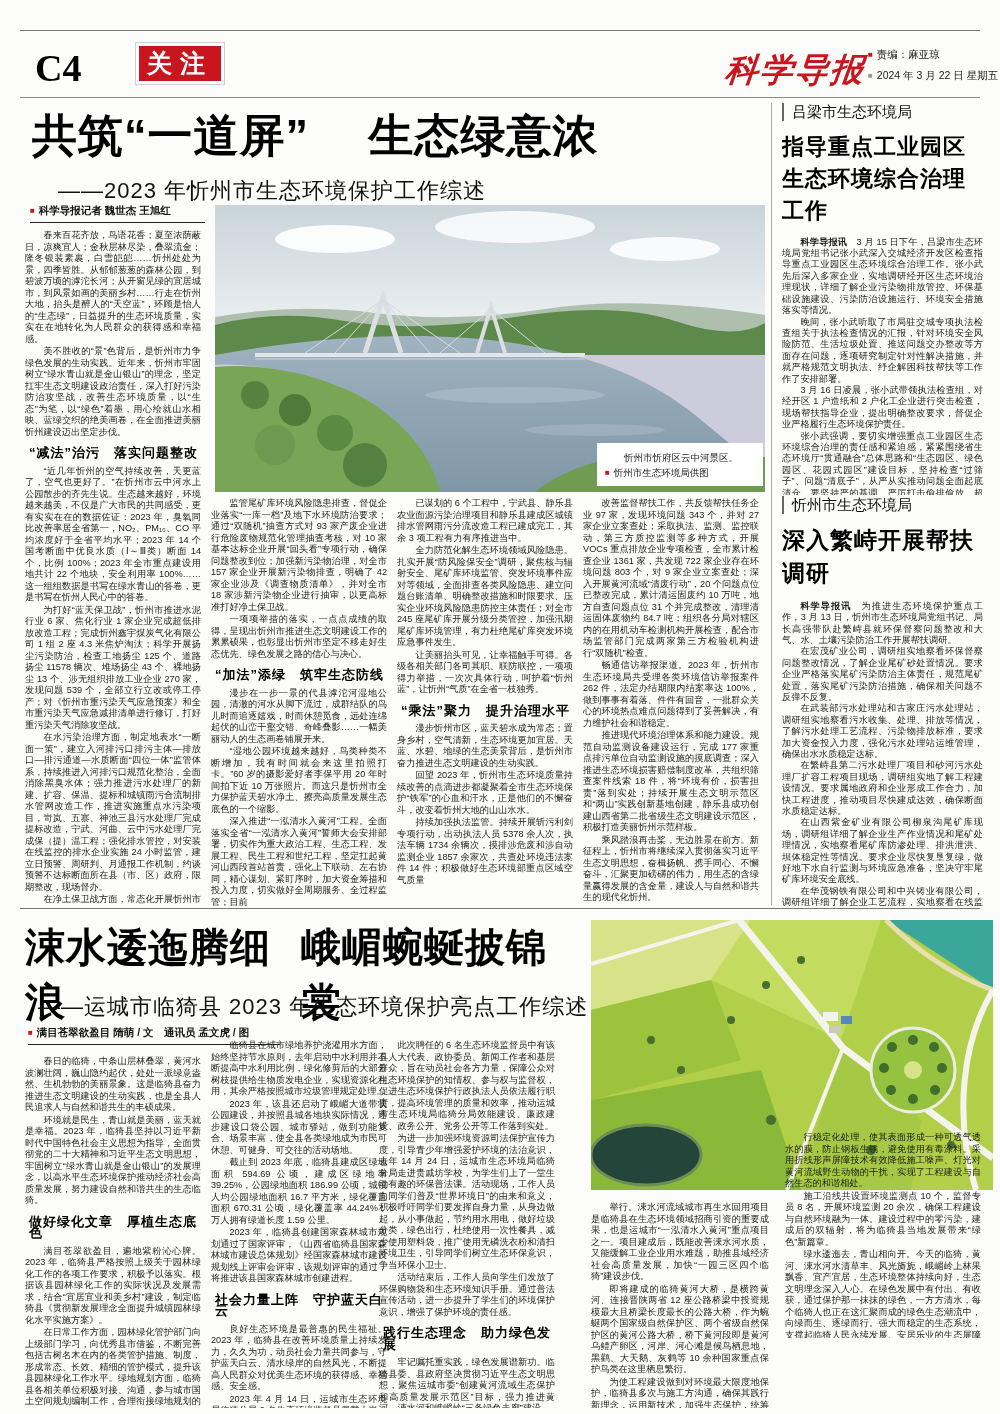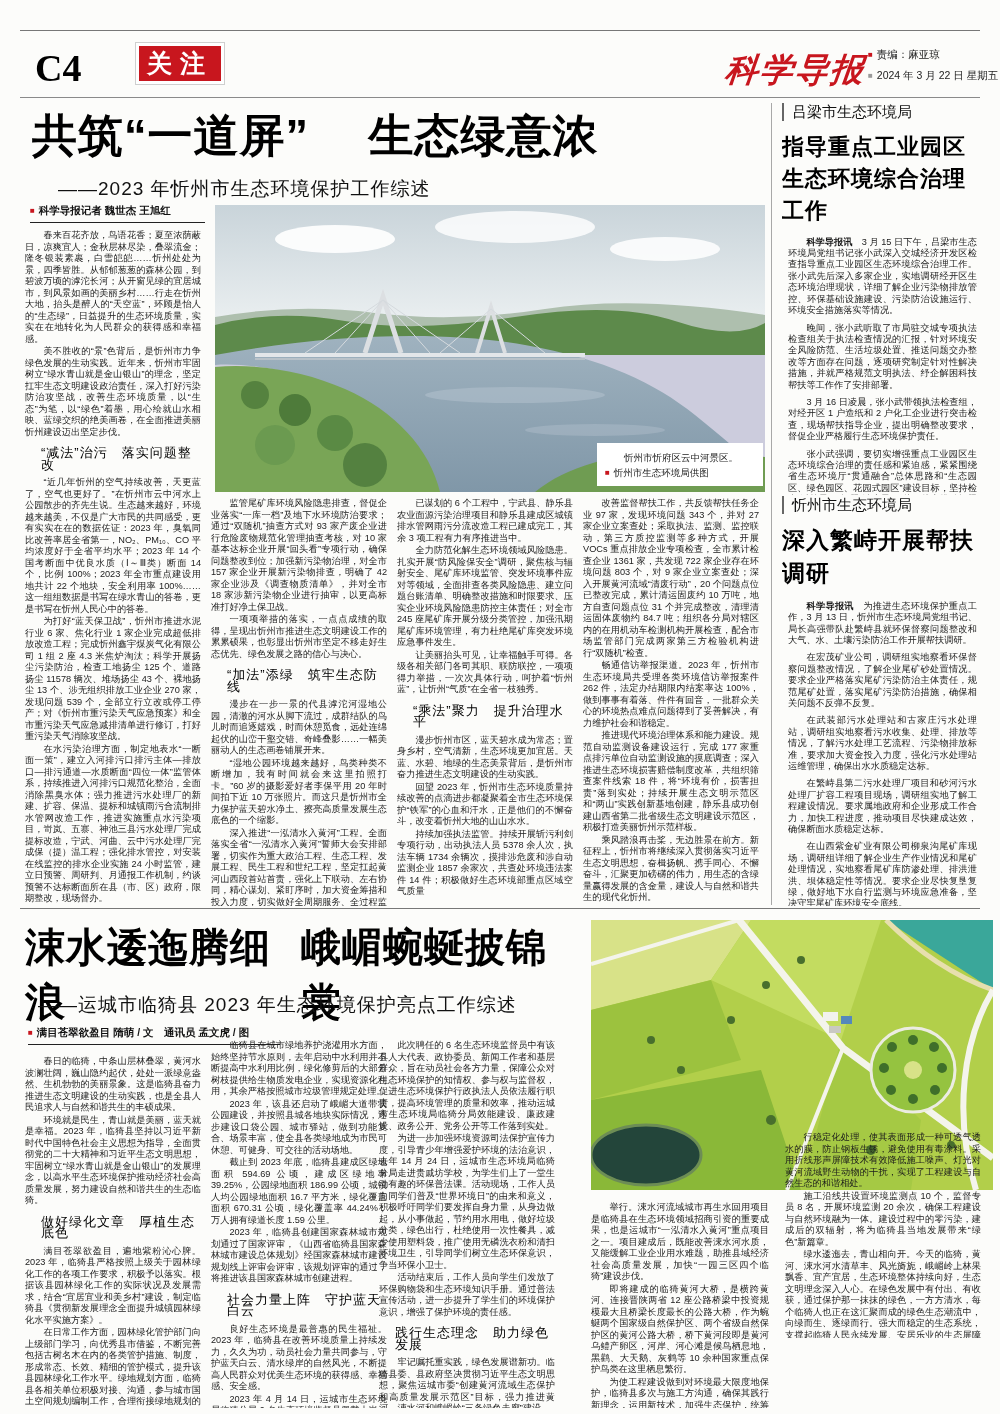--- a/index.html
+++ b/index.html
@@ -15,33 +15,33 @@
   .section-box{background:#c8161e;color:#fff;font-weight:bold;font-size:25px;
                padding:5px 8px;letter-spacing:8px;line-height:1;}
   .logo{color:#c8161e;font-weight:bold;font-style:italic;font-size:33px;letter-spacing:2px;
         font-family:"Liberation Serif","DejaVu Serif",serif;transform:skewX(-6deg);}
   .mast-meta{font-size:10.5px;line-height:20px;color:#222;white-space:nowrap;}
   .sq{font-size:8px;vertical-align:1px;margin-right:4px;}
   .sq.red{color:#c8161e;} .sq.gray{color:#9a9a9a;}
 
   
   .h1-main{font-weight:800;font-size:45px;letter-spacing:1px;color:#000;white-space:nowrap;}
-  .h1-sub{font-size:19px;color:#111;letter-spacing:1px;}
+  .h1-sub{font-size:22px;color:#111;letter-spacing:1px;}
   .byline{font-size:10.5px;font-weight:bold;color:#111;border-bottom:1.5px solid #222;padding-bottom:4px;}
 
   
   .col{position:absolute;overflow:hidden;text-align:justify;font-size:9.2px;line-height:11.5px;color:#1b1b1b;}
   .col p{margin:0 0 1px 0;text-indent:2em;}
-  .colhead{font-size:13px;font-weight:normal;color:#000;margin:9px 0 7px 16px;text-indent:0;letter-spacing:1px;text-align:left;}
+  .colhead{font-size:13px;font-weight:bold;color:#000;margin:9px 0 7px 4px;text-indent:0;letter-spacing:1px;text-align:left;}
 
   
   .kicker{font-size:15px;color:#111;border-left:2px solid #666;padding-left:8px;line-height:1.2;margin-bottom:10px;}
   .side-title{font-weight:800;font-size:22px;line-height:1.45;color:#000;margin:0 0 10px 0;letter-spacing:1px;}
   .side-body{text-align:justify;font-size:9.2px;line-height:11.4px;color:#1b1b1b;}
-  .side-body p{margin:6px;text-indent:2em;}
+  .side-body p{margin:0;text-indent:2em;}
   .lead{font-weight:bold;}
 
   
   .photo{position:absolute;overflow:hidden;background:#ccd;}
   .caption-box{position:absolute;right:2px;bottom:6px;width:150px;background:#fff;
                padding:7px 8px 6px 8px;font-size:9.5px;line-height:15px;color:#222;}
   .caption-box .cap{text-indent:2em;margin:0;}
   .caption-box .credit{margin:0;}
 
   

